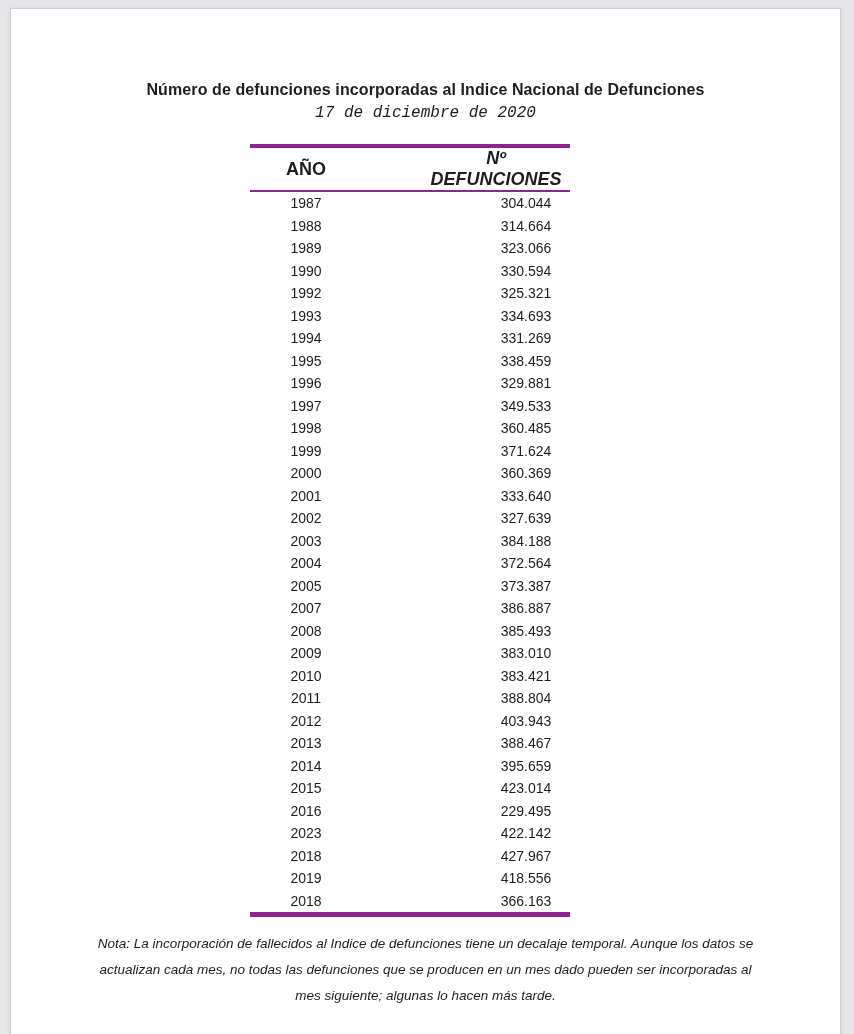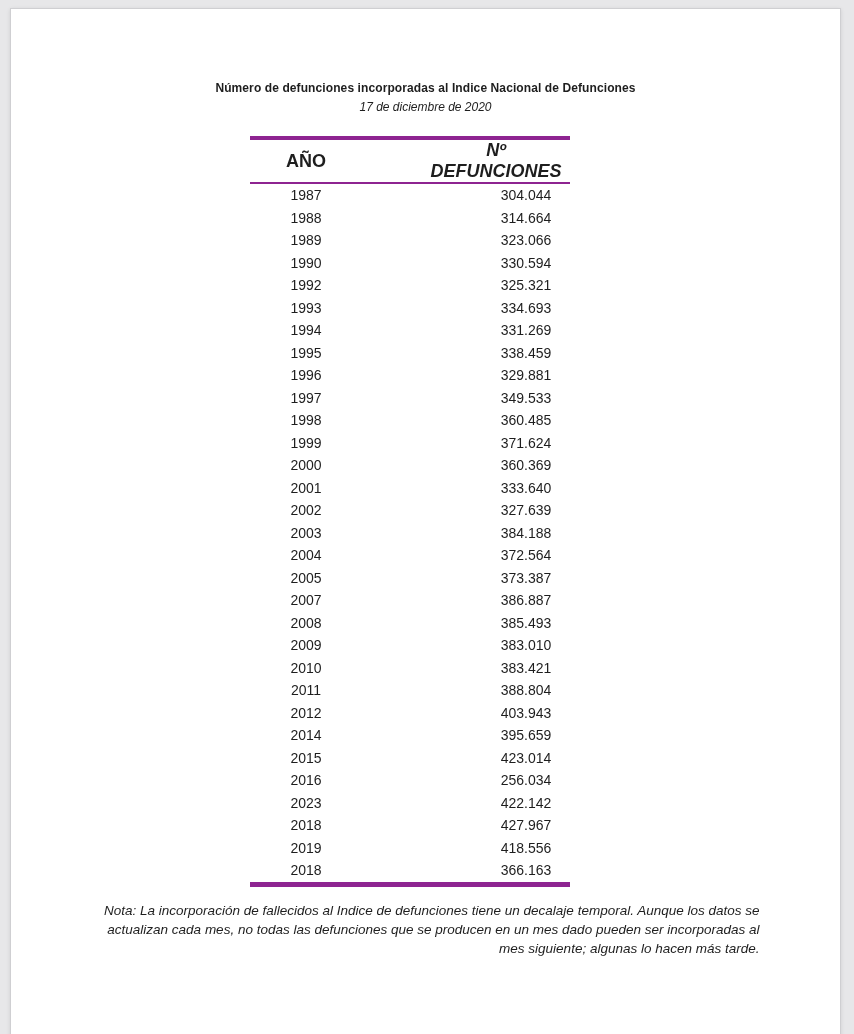--- a/index.html
+++ b/index.html
@@ -26,28 +26,29 @@
     box-shadow: 0 1px 4px rgba(0,0,0,0.10);
     box-sizing: border-box;
   }
   .content {
     filter: blur(0.2px);
   }
   .doc-title {
     margin: 72px 40px 0 40px;
     text-align: center;
     font-weight: bold;
-    font-size: 12px;
+    font-size: 16px;
     letter-spacing: 0.1px;
   }
   .doc-subtitle {
     margin-top: 5px;
     text-align: center;
     font-style: italic;
-    font-size: 12px;
+    font-size: 16px;
+    font-family: Liberation Mono, monospace;
   }
   table.data {
     border-collapse: collapse;
     margin: 22px 0 0 239px;
     width: 320px;
     table-layout: fixed;
     font-size: 14px;
   }
   table.data col.c-year  { width: 112px; }
   table.data col.c-value { width: 208px; }
@@ -75,24 +76,24 @@
   table.data tbody td.col-val {
     padding-left: 120px;
     text-align: center;
   }
   table.data tbody tr:last-child td {
     border-bottom: 5px solid var(--accent);
   }
   .doc-note {
     margin: 14px auto 0 auto;
     width: 668px;
-    text-align: right;
+    text-align: center;
     font-style: italic;
     font-size: 13.5px;
-    line-height: 19px;
+    line-height: 26px;
   }
 </style>
 </head>
 <body>
 
 <div class="page">
   <div class="content">
 
     <div class="doc-title">Número de defunciones incorporadas al Indice Nacional de Defunciones</div>
 
@@ -200,30 +201,34 @@
   </tr>
           <tr>
     <td class="col-year">2011</td>
     <td class="col-val">388.804</td>
   </tr>
           <tr>
     <td class="col-year">2012</td>
     <td class="col-val">403.943</td>
   </tr>
           <tr>
+    <td class="col-year">2013</td>
+    <td class="col-val">388.467</td>
+  </tr>
+          <tr>
     <td class="col-year">2014</td>
     <td class="col-val">395.659</td>
   </tr>
           <tr>
     <td class="col-year">2015</td>
     <td class="col-val">423.014</td>
   </tr>
           <tr>
     <td class="col-year">2016</td>
-    <td class="col-val">256.034</td>
+    <td class="col-val">229.495</td>
   </tr>
           <tr>
     <td class="col-year">2023</td>
     <td class="col-val">422.142</td>
   </tr>
           <tr>
     <td class="col-year">2018</td>
     <td class="col-val">427.967</td>
   </tr>
           <tr>

